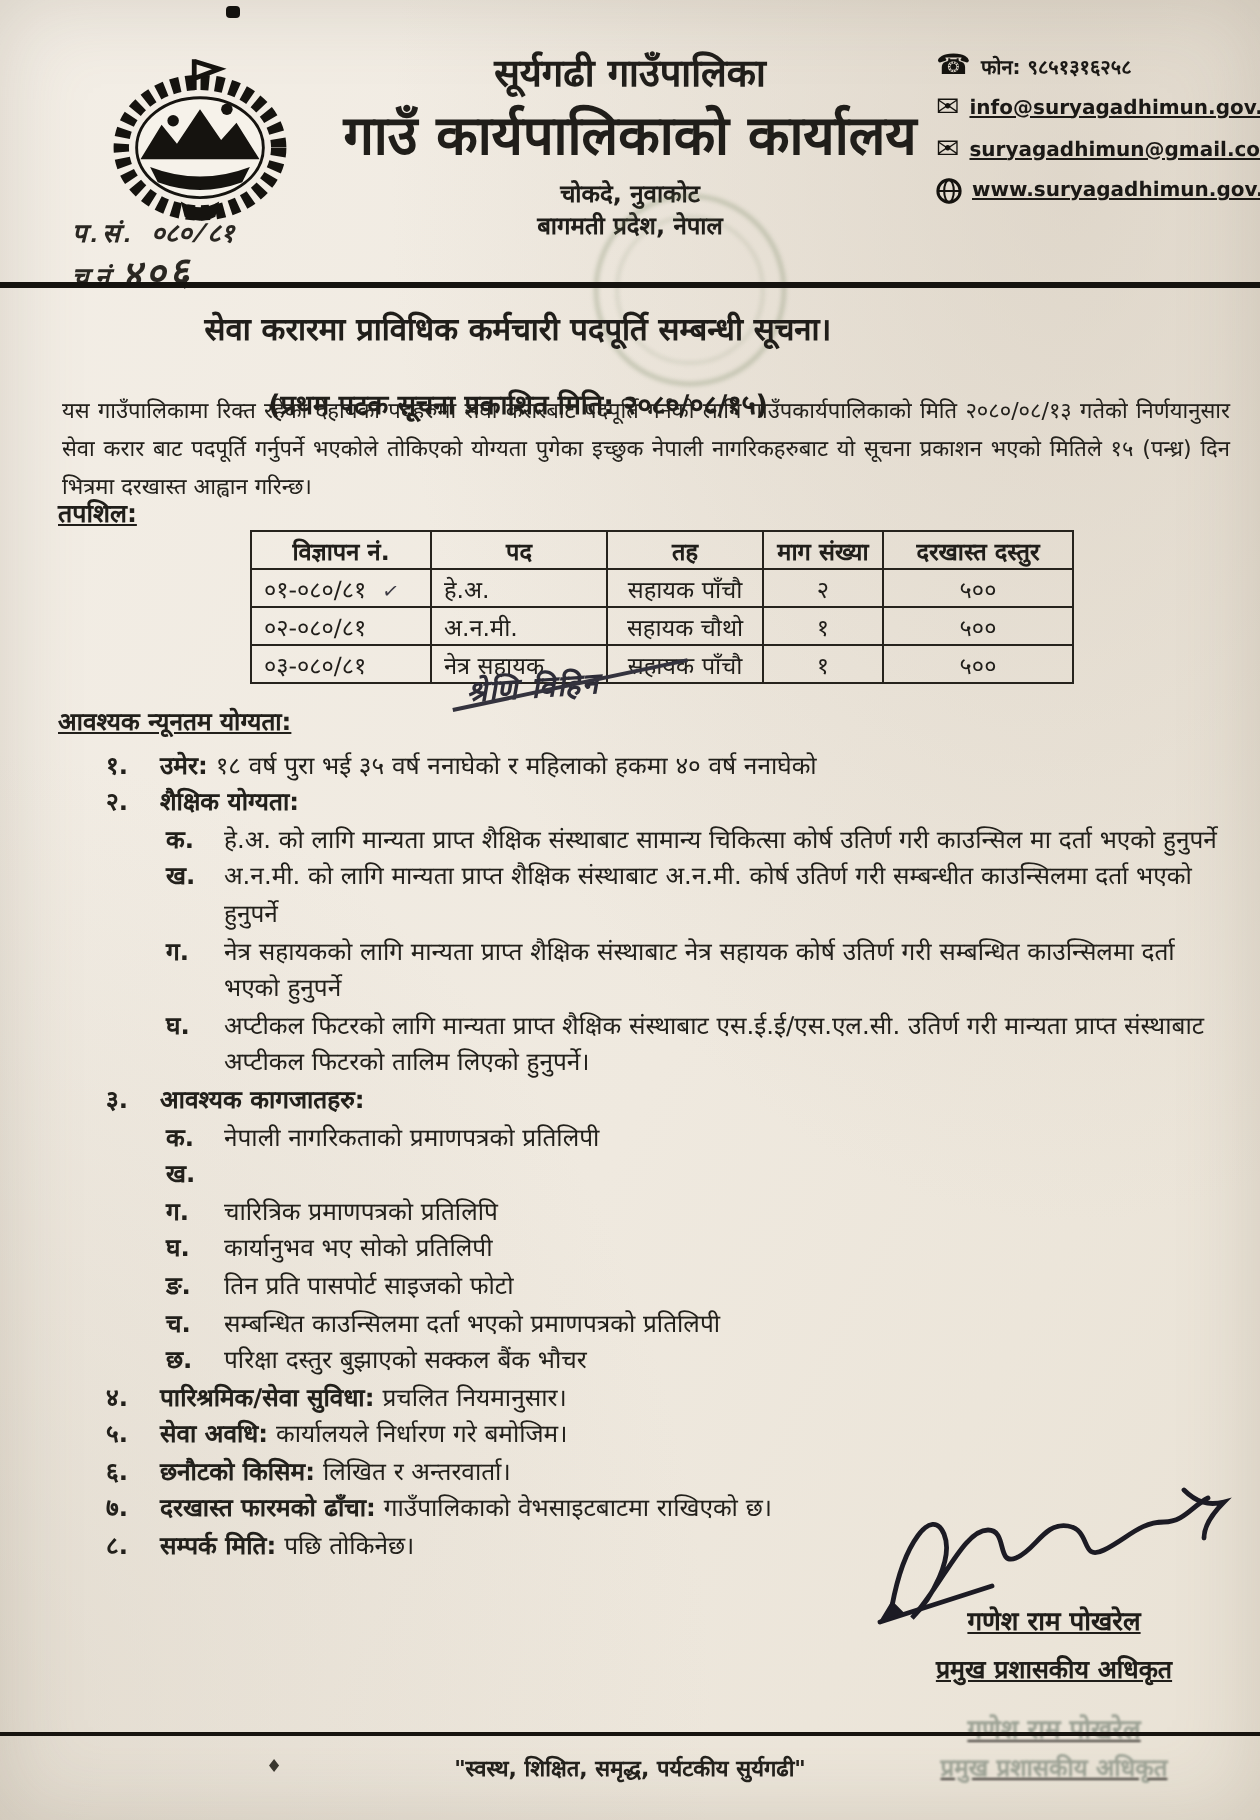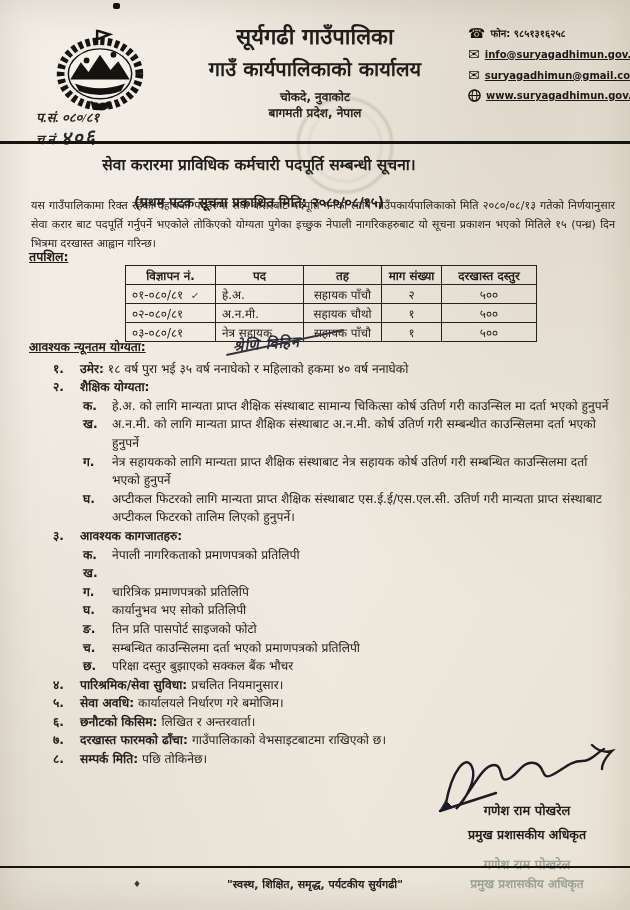--- a/index.html
+++ b/index.html
@@ -12,27 +12,27 @@
       linear-gradient(118deg,#f3eee6 0%, #efe9df 55%, #e9e2d5 100%);
     box-shadow: inset 0 0 42px rgba(120,105,80,.22);
     font-family:"DejaVu Sans","Liberation Sans",sans-serif;
     color:#201e1a; overflow:hidden;
   }
   .speck{position:absolute;left:113px;top:3px;width:7px;height:6px;background:#14120f;border-radius:2px;}
 
   
   .logo{position:absolute;left:52px;top:22px;width:96px;height:96px;}
   .refs{position:absolute;left:36px;top:108px;line-height:20px;}
-  .ref-line{font-size:13px;font-weight:700;font-style:italic;font-family:Liberation Serif, serif;color:#2a2722;}
+  .ref-line{font-size:13px;font-weight:700;font-style:italic;font-family:Liberation Mono, monospace;color:#2a2722;}
   .disp-line{font-size:13px;font-weight:700;font-style:italic;font-family:"Liberation Serif","DejaVu Serif",serif;color:#2a2722;}
   .disp-val{font-size:19px;font-weight:700;display:inline-block;transform:rotate(-4deg);letter-spacing:2px;}
 
   .center-head{position:absolute;left:140px;top:24px;width:350px;text-align:center;}
-  .org{font-size:22px;font-weight:700;margin:0;line-height:26px;}
-  .office{font-size:20px;font-weight:700;margin:3px 0 0;line-height:32px;}
+  .org{font-size:19px;font-weight:700;margin:0;line-height:26px;}
+  .office{font-size:27px;font-weight:700;margin:3px 0 0;line-height:32px;}
   .addr{font-size:12px;font-weight:700;margin-top:4px;line-height:16px;}
 
   .contacts{position:absolute;left:468px;top:26px;width:158px;}
   .contact-row{display:flex;align-items:center;gap:5px;margin-bottom:7px;}
   .glyph{font-size:14px;line-height:14px;flex:none;color:#15130f;}
   .contact-text{font-size:10px;font-weight:700;color:#1b1916;}
   .linkish{text-decoration:underline;}
   .globe-svg{width:13px;height:13px;flex:none;}
 
   .head-rule{position:absolute;top:141px;left:0;width:630px;border-top:3px solid #15130f;}
@@ -56,33 +56,33 @@
   th,td{border:1.4px solid #26231d;font-size:11.8px;padding:1px 6px;height:17px;white-space:nowrap;}
   th{font-weight:700;text-align:center;}
   td.c{text-align:center;}
   .col1{width:90px;} .col2{width:88px;} .col3{width:78px;} .col4{width:60px;} .col5{width:95px;}
   .hw-tick{display:inline-block;margin-left:8px;color:#3c3a44;font-size:10px;transform:rotate(8deg);}
   .overlay-hw{position:absolute;left:156px;top:66px;width:120px;font-size:14.5px;font-weight:700;font-style:italic;
     color:#2e2d38;transform:rotate(-4deg);letter-spacing:1px;pointer-events:none;}
   .overlay-hw::before{content:"";position:absolute;left:-8px;top:10px;width:120px;border-top:2px solid #34333e;transform:rotate(-8deg);}
 
   
-  .reqs{position:absolute;top:338px;left:29px;width:588px;font-size:12.2px;line-height:18.6px;color:#22201b;}
+  .reqs{position:absolute;top:352px;left:29px;width:588px;font-size:12.2px;line-height:18.6px;color:#22201b;}
   .sec-head{font-weight:700;text-decoration:underline;margin-bottom:3px;}
   .num-item{display:flex;padding-left:24px;}
   .num{flex:none;width:27px;font-weight:700;}
   .itxt{flex:1;}
   .lbl{font-weight:700;margin-right:4px;}
   .sub-item{display:flex;padding-left:54px;}
   .letter{flex:none;width:29px;font-weight:700;}
   .stxt{flex:1;}
   .doc-note{padding-left:83px;font-weight:700;}
 
   
-  .sig{position:absolute;left:428px;top:737px;width:198px;text-align:center;}
+  .sig{position:absolute;left:428px;top:737px;width:198px;text-align:center;text-decoration:underline;}
   .sig-scrawl{display:block;margin:0 auto;}
   .sig-name{font-size:13px;font-weight:700;margin-top:-14px;}
   .sig-title{font-size:12.5px;font-weight:700;margin-top:7px;}
   .stamp-text{margin-top:12px;color:#8f978a;opacity:.85;filter:blur(.45px);font-weight:700;}
   .stamp-text .l1{font-size:13px;}
   .stamp-text .l2{font-size:12px;margin-top:2px;}
 
   
   .foot-rule{position:absolute;top:866px;left:0;width:630px;border-top:2px solid #17140f;}
   .slogan{position:absolute;top:876px;left:0;width:630px;text-align:center;font-size:11px;font-weight:700;color:#23211c;}

